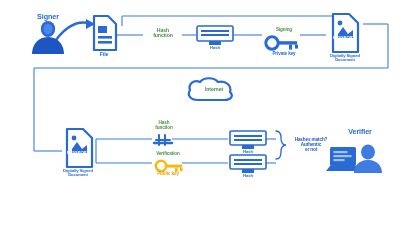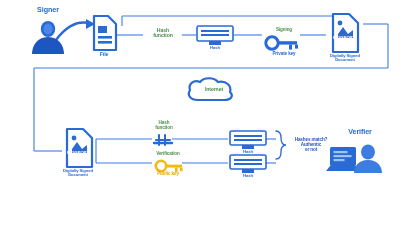--- a/index.html
+++ b/index.html
@@ -152,21 +152,21 @@
       <rect x="0" y="4" width="26" height="19" rx="1.5" fill="#2a6ad4"></rect>
       <rect x="3.5" y="8" width="14" height="2.2" fill="#9ec3f5"></rect>
       <rect x="3.5" y="12" width="18" height="2.2" fill="#9ec3f5"></rect>
       <rect x="3.5" y="16" width="11" height="2.2" fill="#9ec3f5"></rect>
       <path d="M0 23 L26 23 L30 28 L-4 28 Z" fill="#2a6ad4"></path>
       <ellipse cx="38" cy="9" rx="7" ry="7.6" fill="#3f7ce2"></ellipse>
       <path d="M38 17 C28 17 24 24 24 30 L52 30 C52 24 48 17 38 17 Z" fill="#3f7ce2"></path>
     </g>
   </svg>
 
-  <div class="lbl t7" style="left:22px;top:6px;width:52px;">Signer</div>
+  <div class="lbl t7" style="left:22px;top:13px;width:52px;">Signer</div>
 
   <div class="lbl t55" style="left:88px;top:52px;width:32px;">File</div>
 
   <div class="lbl t55 green" style="left:143px;top:28px;width:40px;">Hash
 function</div>
 
   <div class="lbl t45" style="left:200px;top:46px;width:30px;">Hash</div>
 
   <div class="lbl t5 green" style="left:262px;top:28px;width:44px;">Signing</div>
 

